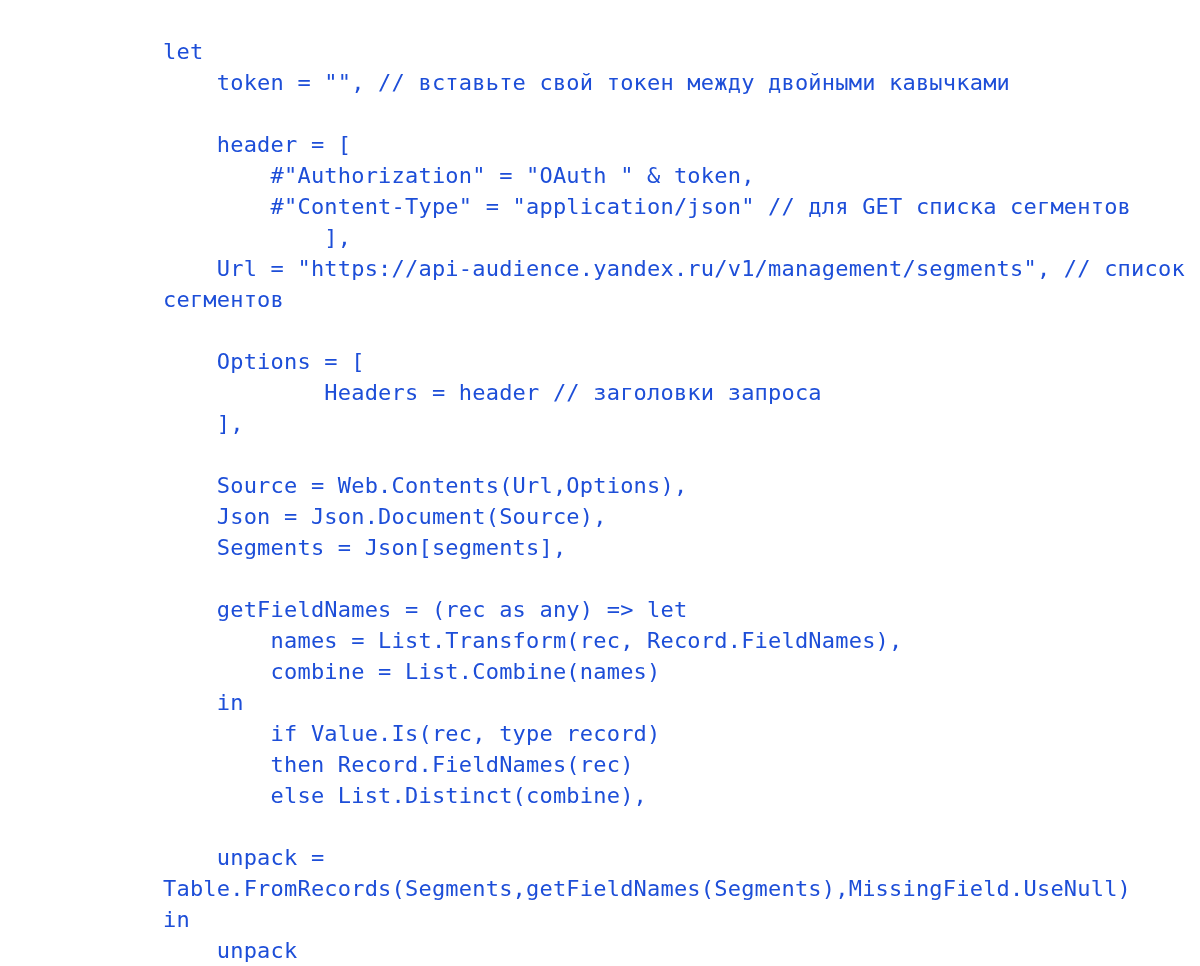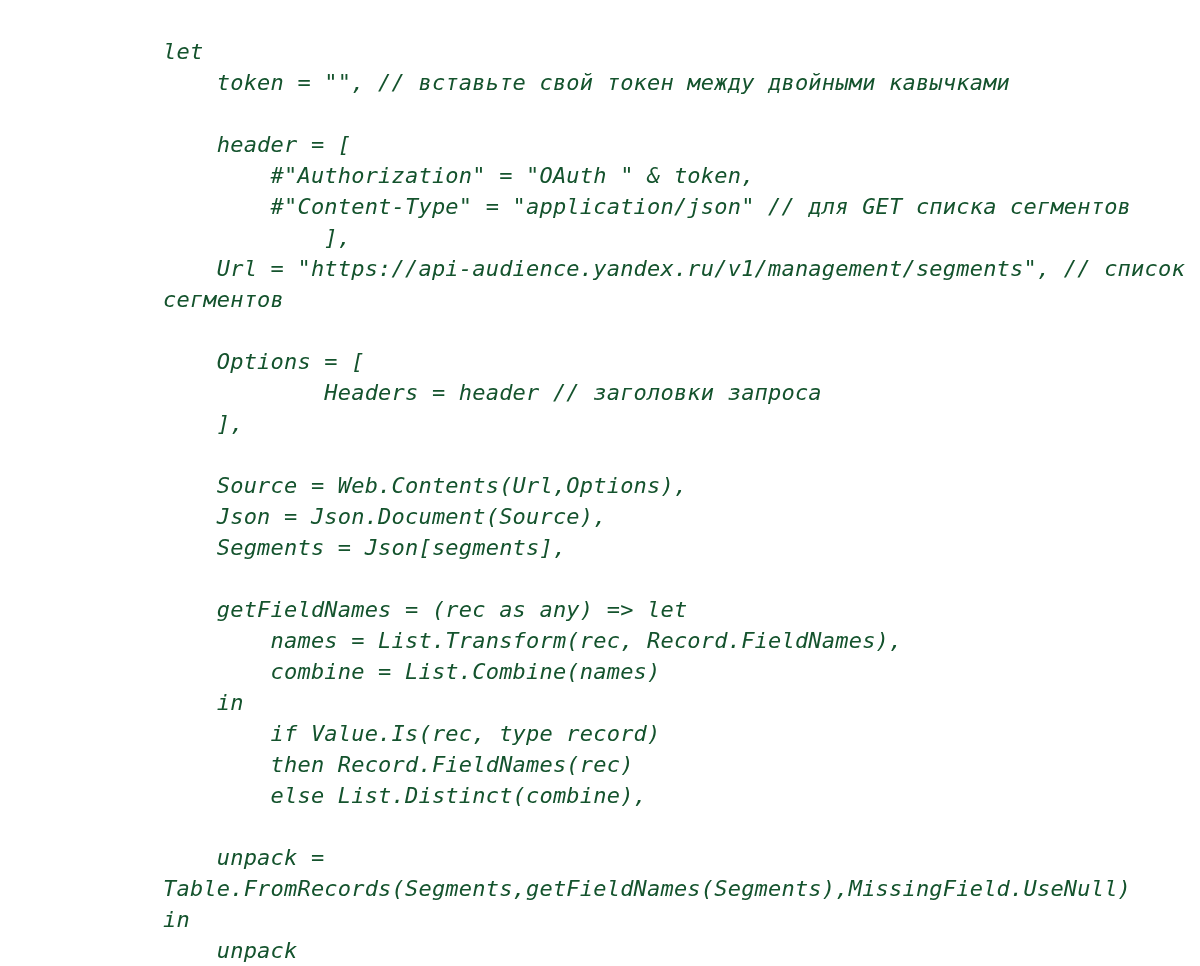--- a/index.html
+++ b/index.html
@@ -9,27 +9,26 @@
     }
     body {
       background: #ffffff;
       font-family: Arial, Helvetica, sans-serif;
       width: 1200px;
       height: 966px;
       padding: 36px 0 0 163px;
       overflow: hidden;
     }
     .code-block {
-      color: #14532d;
+      color: #1d4ed8;
       font-size: 22px;
       line-height: 31px;
       white-space: pre-wrap;
       font-weight: 400;
       letter-spacing: 0.2px;
-      font-style: italic;
     }
   </style>
 </head>
 <body>
 
 <pre class="code-block">let
     token = "", // вставьте свой токен между двойными кавычками
 
     header = [
         #"Authorization" = "OAuth " &amp; token,

